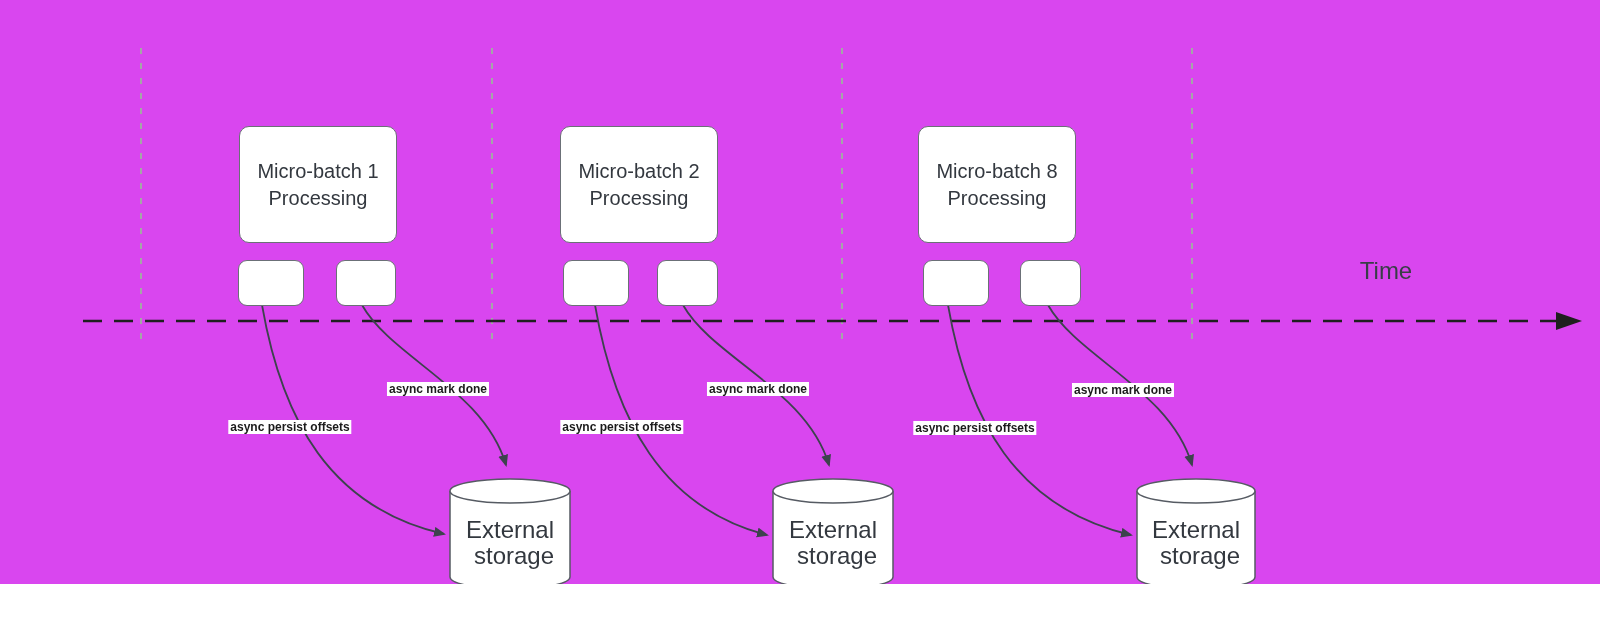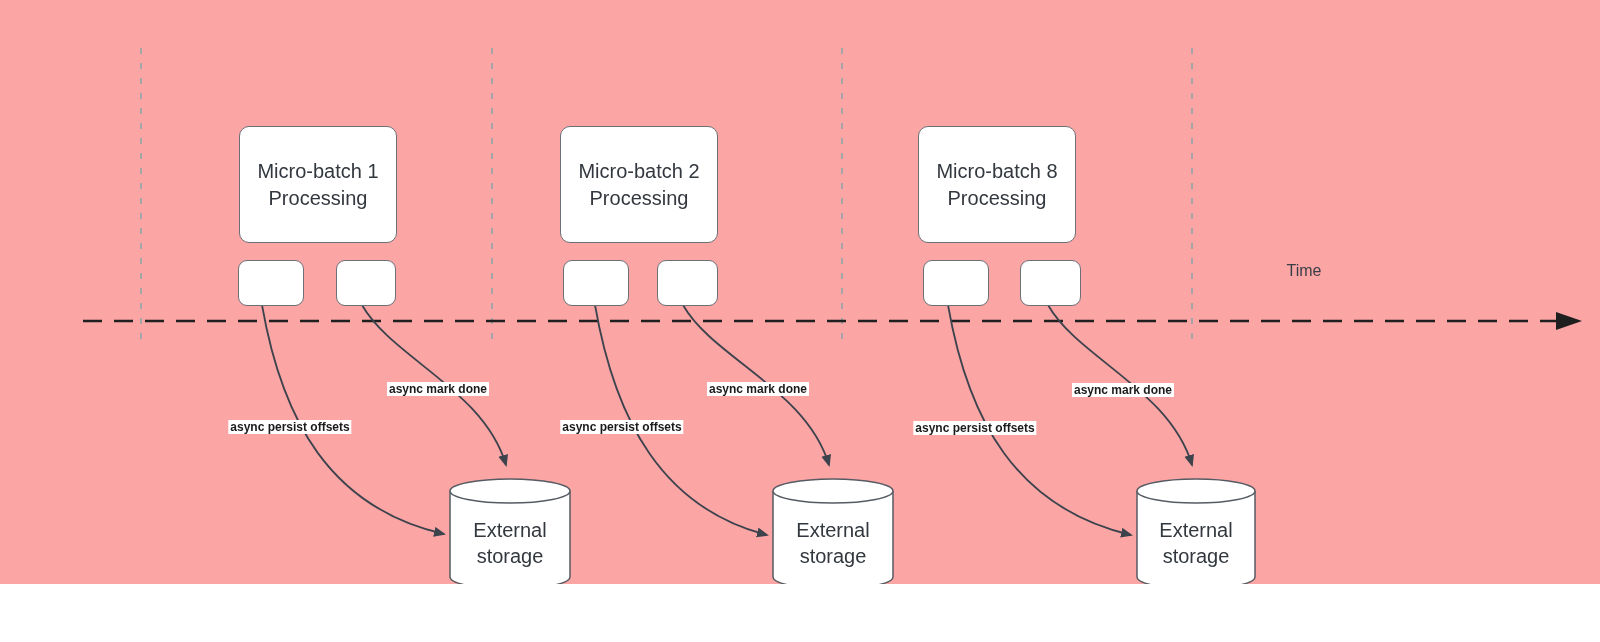--- a/index.html
+++ b/index.html
@@ -1,20 +1,20 @@
 <!DOCTYPE html>
 <html><head>
 <meta charset="utf-8">
 <style>
   html, body { margin: 0; padding: 0; background: #ffffff; }
   .canvas {
     position: relative;
     width: 1600px;
     height: 584px;
-    background: #fca5a5;
+    background: #d946ef;
     font-family: "Liberation Sans", sans-serif;
     overflow: hidden;
     text-decoration: underline;
   }
   .layer { position: absolute; left: 0; top: 0; }
 
   
   .proc-box {
     position: absolute;
     top: 126px;
@@ -67,37 +67,37 @@
   .ld1 { left: 438px;  top: 389px; }
   .lp2 { left: 622px;  top: 427px; }
   .ld2 { left: 758px;  top: 389px; }
   .lp3 { left: 975px;  top: 428px; }
   .ld3 { left: 1123px; top: 390px; }
 
   
   .storage-label {
     position: absolute;
     transform: translate(-50%, -50%);
-    text-align: center;
-    font-size: 20px;
+    text-align: right;
+    font-size: 24px;
     line-height: 26px;
     color: #33383f;
     white-space: nowrap;
   }
   .s1 { left: 510px;  top: 543px; }
   .s2 { left: 833px;  top: 543px; }
   .s3 { left: 1196px; top: 543px; }
 
   
   .time-label {
     position: absolute;
     transform: translate(-50%, -50%);
-    left: 1304px;
+    left: 1386px;
     top: 271px;
-    font-size: 16px;
+    font-size: 24px;
     color: #383e47;
   }
 </style>
 </head>
 <body>
 
 <div class="canvas">
 
   <svg class="layer" width="1600" height="642" viewBox="0 0 1600 642">
     <defs>

